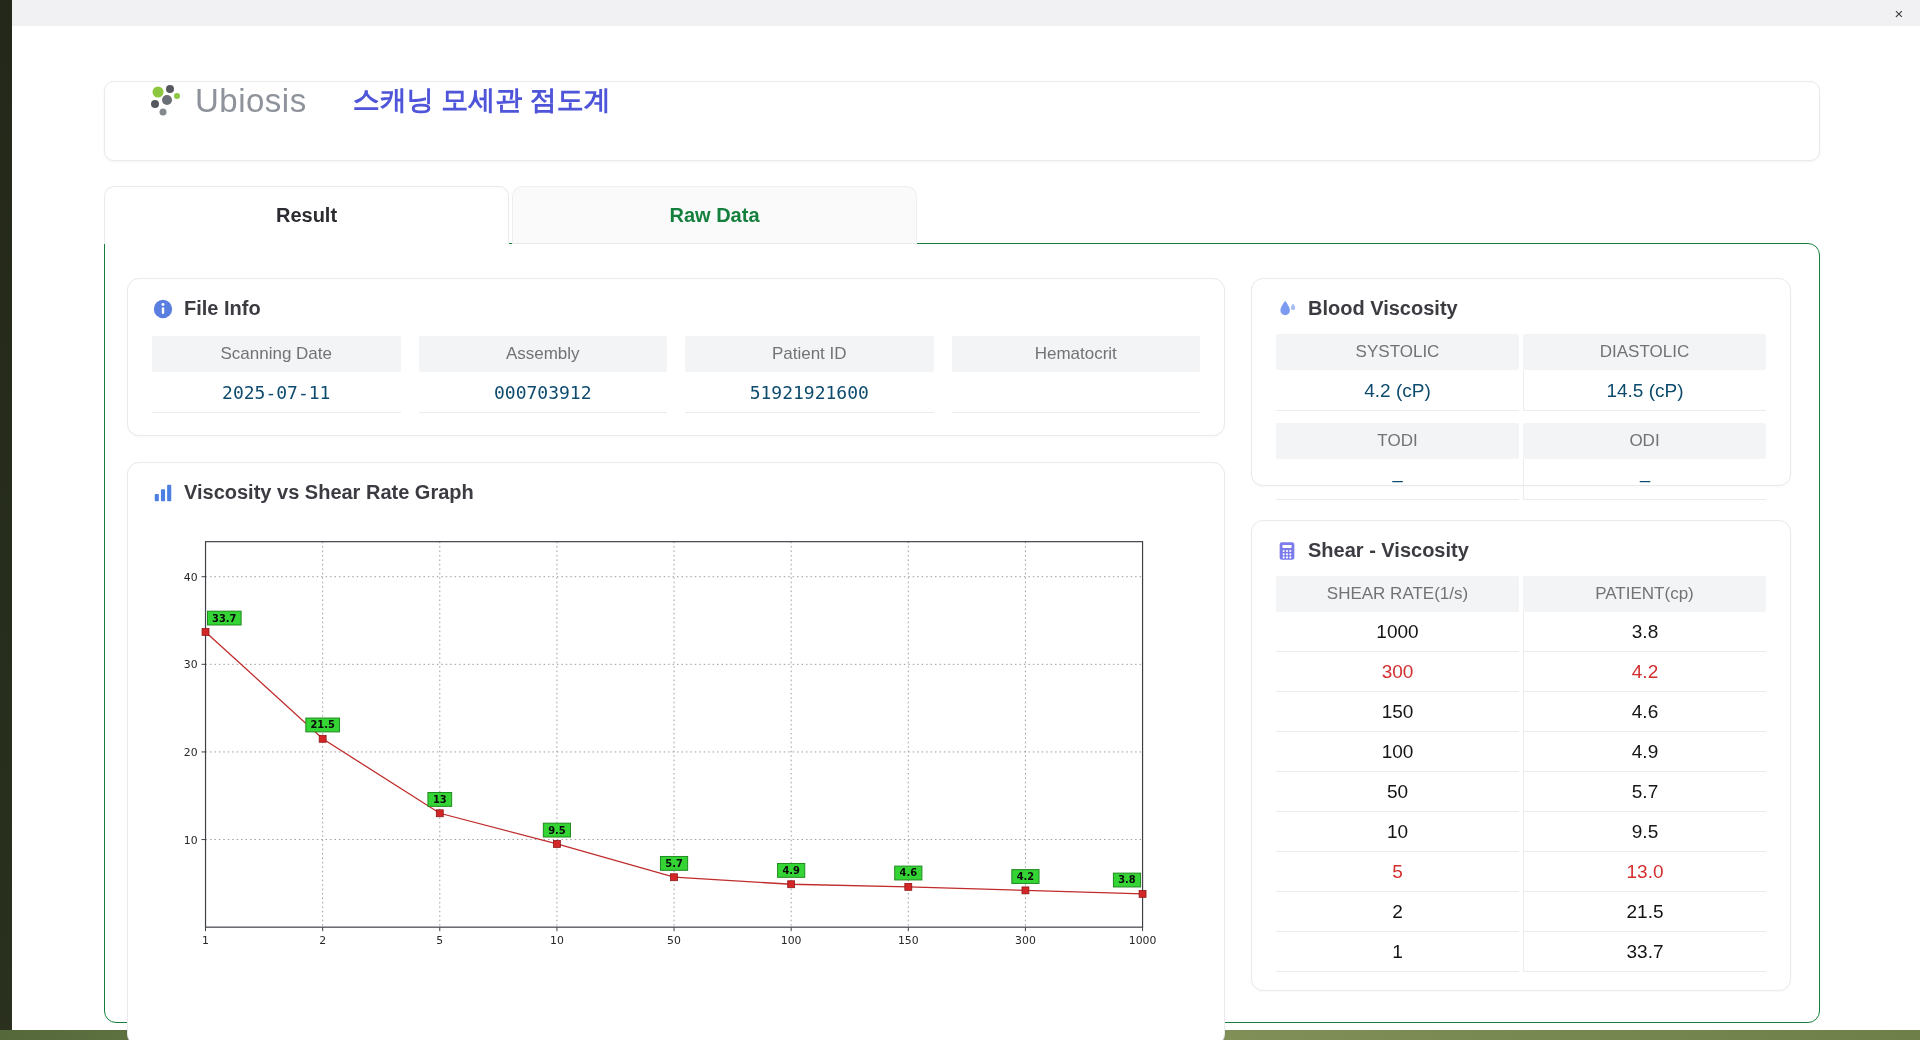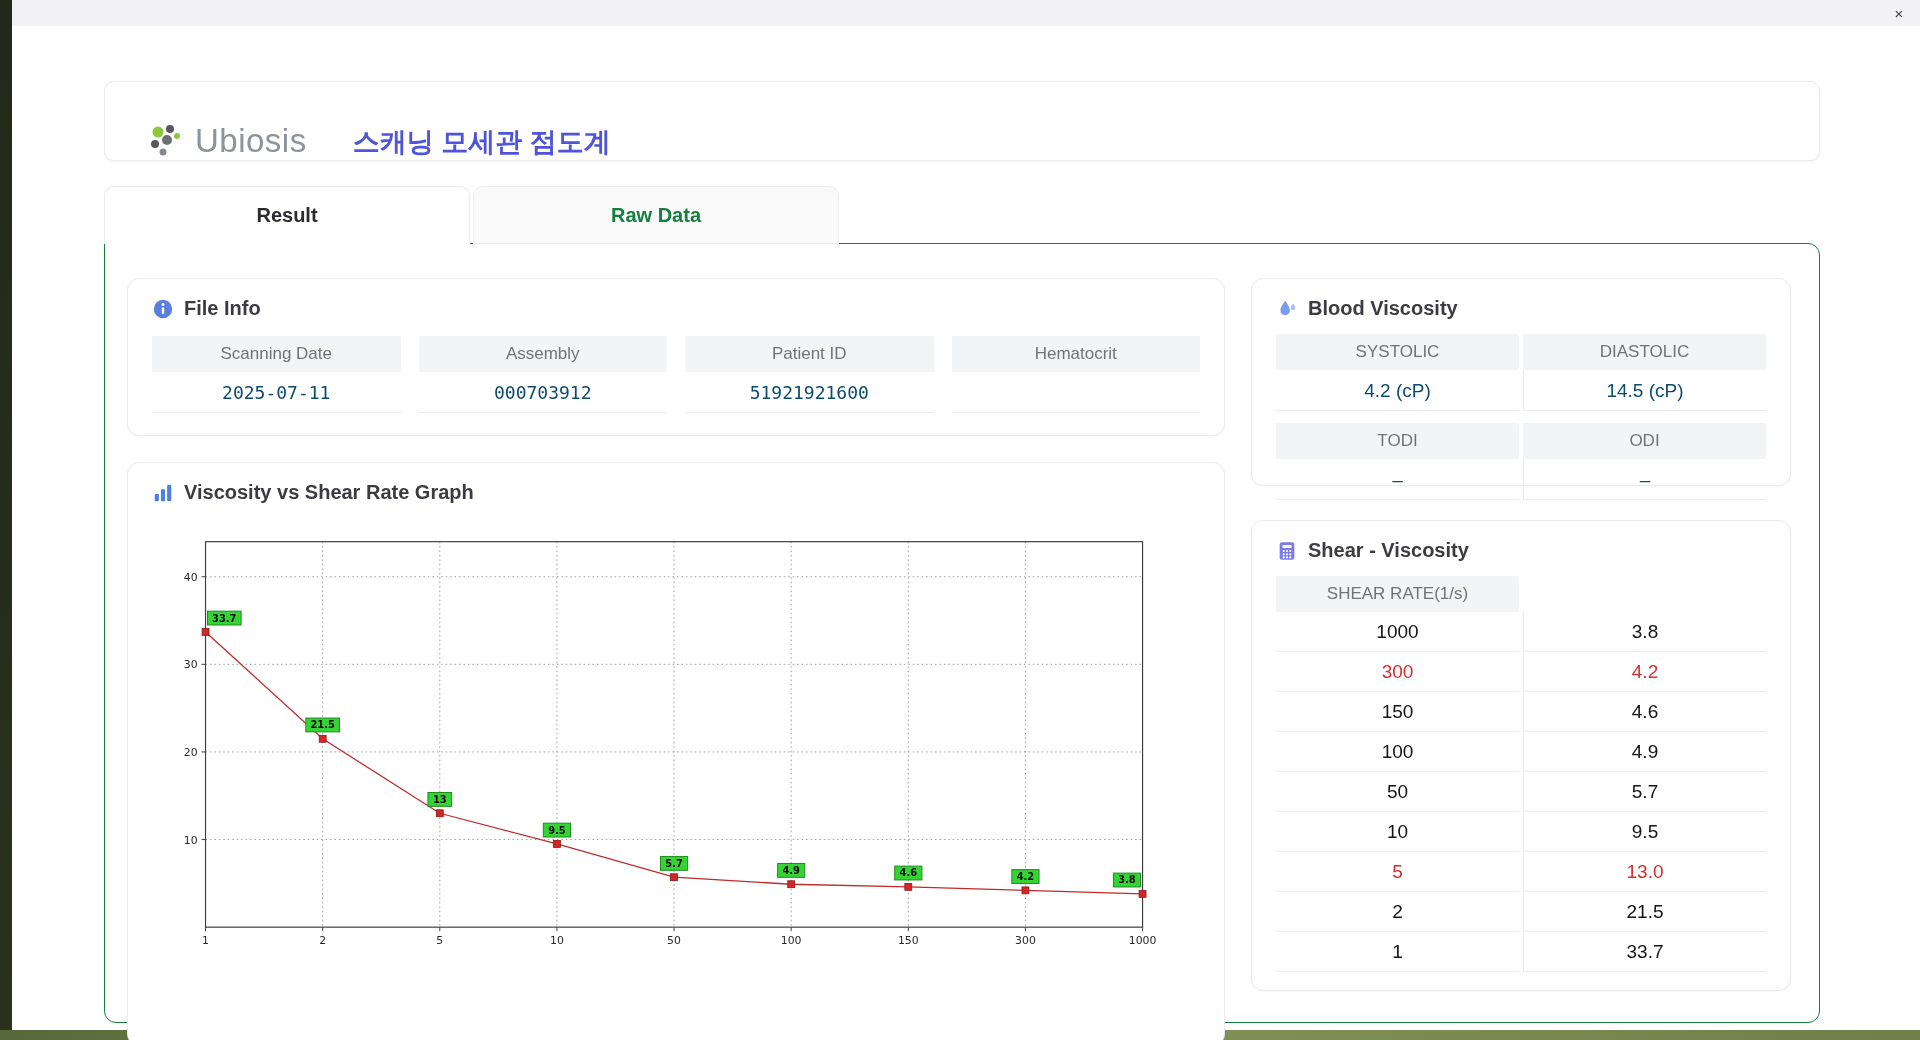--- a/index.html
+++ b/index.html
@@ -12,27 +12,27 @@
   .bottom-strip{position:absolute;left:0;right:0;bottom:0;height:10px;
     background:linear-gradient(to right,#55683a,#8a9a5f 40%,#6f7f4a);}
   .titlebar{position:absolute;left:12px;top:0;right:0;height:26px;background:#f1f1f3;
     display:flex;align-items:center;justify-content:flex-end;}
   .close-btn{width:30px;height:22px;display:flex;align-items:center;justify-content:center;
     font-size:15px;color:#3c3c40;cursor:pointer;margin-right:6px;}
   .window{position:absolute;left:12px;top:26px;right:0;bottom:10px;background:#ffffff;}
   .content-wrap{padding:55px 100px 0 92px;}
 
   .header-card{border:1px solid #e9e9ee;border-radius:10px;height:80px;display:flex;
-    align-items:flex-end;padding:0 42px;box-shadow:0 1px 3px rgba(0,0,0,.05);background:#fff;box-sizing:border-box;}
+    align-items:flex-start;padding:0 42px;box-shadow:0 1px 3px rgba(0,0,0,.05);background:#fff;box-sizing:border-box;}
   .logo{display:flex;align-items:center;gap:8px;}
   .logo-text{font-size:33px;color:#8e939b;letter-spacing:.5px;}
   .app-title{margin-left:46px;font-size:27px;font-weight:700;color:#4f55d8;}
 
   .tabs{display:flex;position:relative;top:1px;z-index:3;margin-top:24px;}
-  .tab{width:366px;height:58px;display:flex;align-items:center;justify-content:center;
+  .tab{width:405px;height:58px;display:flex;align-items:center;justify-content:center;
     font-size:20px;border-radius:10px 10px 0 0;box-sizing:border-box;cursor:pointer;}
   .tab.active{background:#fff;border:1px solid #e9e9ee;border-bottom:1px solid #fff;
     color:#2b2b31;font-weight:700;}
   .tab.inactive{background:#fafafb;border:1px solid #eceef1;border-bottom:1px solid #e9e9ee;
     color:#15803d;font-weight:600;margin-left:3px;}
 
   .panel{border:1px solid #15803d;border-radius:0 12px 12px 12px;background:#fff;
     padding:34px 28px 24px 22px;height:780px;box-sizing:border-box;position:relative;z-index:1;}
   .content{display:flex;gap:26px;}
   .col-left{flex:1;display:flex;flex-direction:column;gap:26px;}
@@ -258,20 +258,21 @@
                   <circle cx="15.6" cy="15.6" r="1.2" fill="#fff"></circle>
                 <circle cx="8.4" cy="19" r="1.2" fill="#fff"></circle>
                   <circle cx="12" cy="19" r="1.2" fill="#fff"></circle>
                   <circle cx="15.6" cy="19" r="1.2" fill="#fff"></circle>
               </svg>
               <span>Shear - Viscosity</span>
             </div>
             <div class="sv-table">
                 <div class="sv-row head">
                   <div class="cell-head">SHEAR RATE(1/s)</div>
+                  <div class="cell-head">PATIENT(cp)</div>
                 </div>
                 <div class="sv-row">
                   <div class="sv-cell">1000</div>
                   <div class="sv-cell">3.8</div>
                 </div>
                 <div class="sv-row red">
                   <div class="sv-cell">300</div>
                   <div class="sv-cell">4.2</div>
                 </div>
                 <div class="sv-row">

